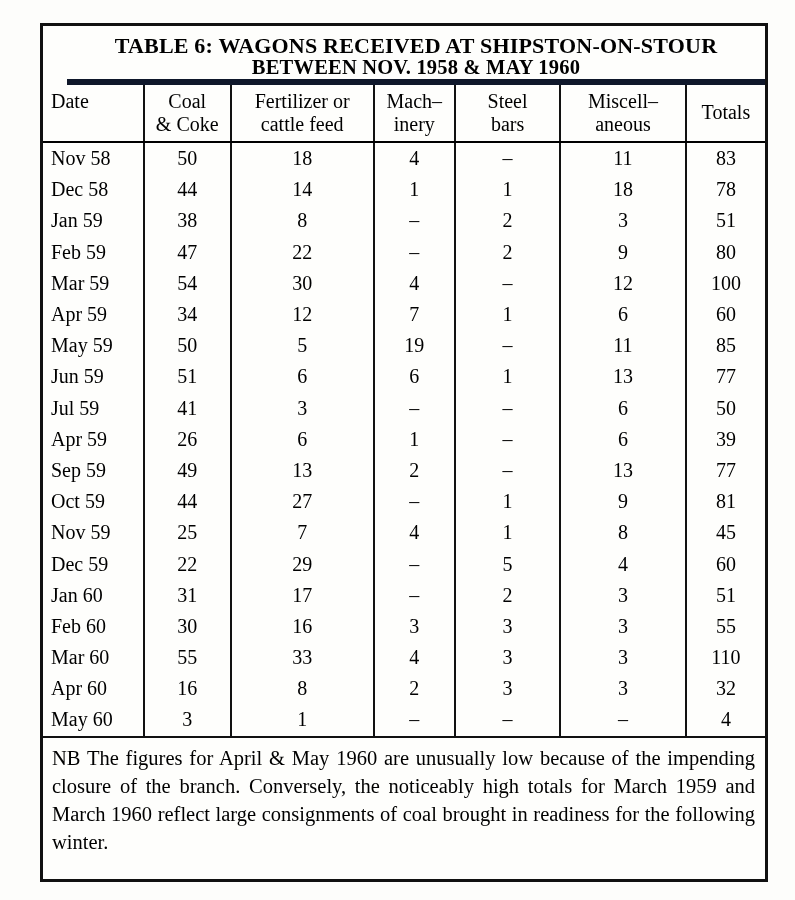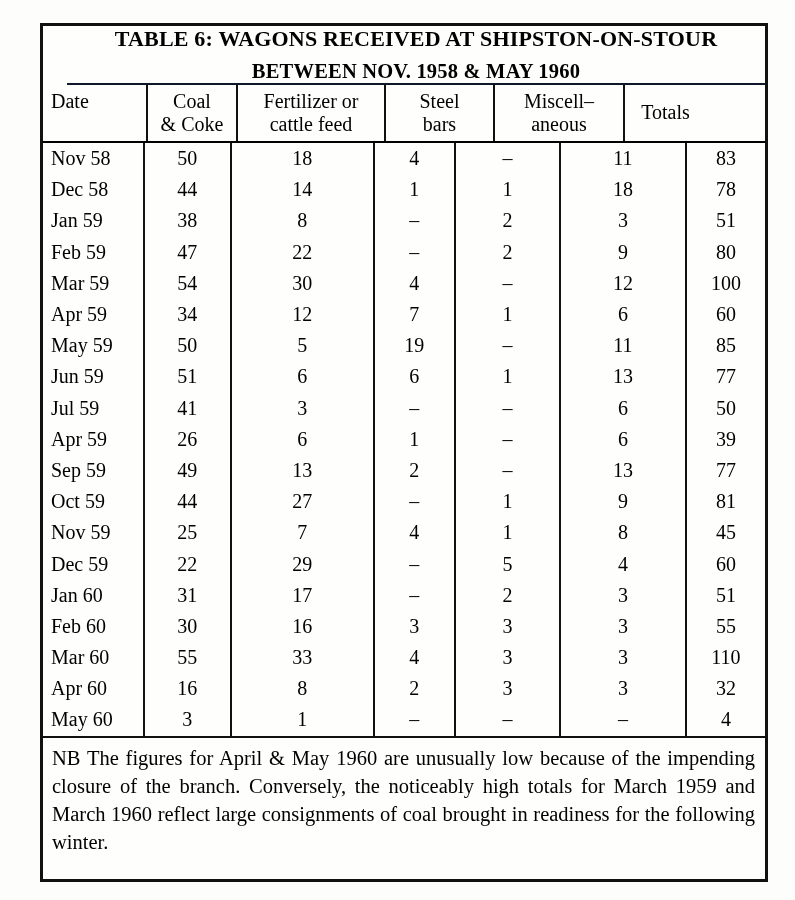--- a/index.html
+++ b/index.html
@@ -33,25 +33,25 @@
     border: 3px solid #111111;
     background: #fefefc;
     display: flex;
     flex-direction: column;
   }
 
   
   #title-block {
     box-sizing: border-box;
     height: 59px;                 
-    border-bottom: 2px solid #0f172a;
+    border-bottom: 6px solid #0f172a;
     display: flex;
     flex-direction: column;
     align-items: center;
-    justify-content: space-between;
+    justify-content: flex-end;
     padding-top: 1px;
     line-height: 1.06;
     margin-left: 24px;
   }
   .title-line {
     font-weight: bold;
     font-size: 21.5px;
     letter-spacing: 0.2px;
     white-space: nowrap;
     text-align: center;
@@ -153,20 +153,24 @@
         <span class="hdr-l1">Date</span>
       </div>
       <div class="cell col-coal">
         <span class="hdr-l1">Coal</span>
         <span class="hdr-l2">&amp; Coke</span>
       </div>
       <div class="cell col-fert">
         <span class="hdr-l1">Fertilizer or</span>
         <span class="hdr-l2">cattle feed</span>
       </div>
+      <div class="cell col-mach">
+        <span class="hdr-l1">Mach–</span>
+        <span class="hdr-l2">inery</span>
+      </div>
       <div class="cell col-steel">
         <span class="hdr-l1">Steel</span>
         <span class="hdr-l2">bars</span>
       </div>
       <div class="cell col-misc">
         <span class="hdr-l1">Miscell–</span>
         <span class="hdr-l2">aneous</span>
       </div>
       <div class="cell col-tot">
         <span class="hdr-l1">Totals</span>

